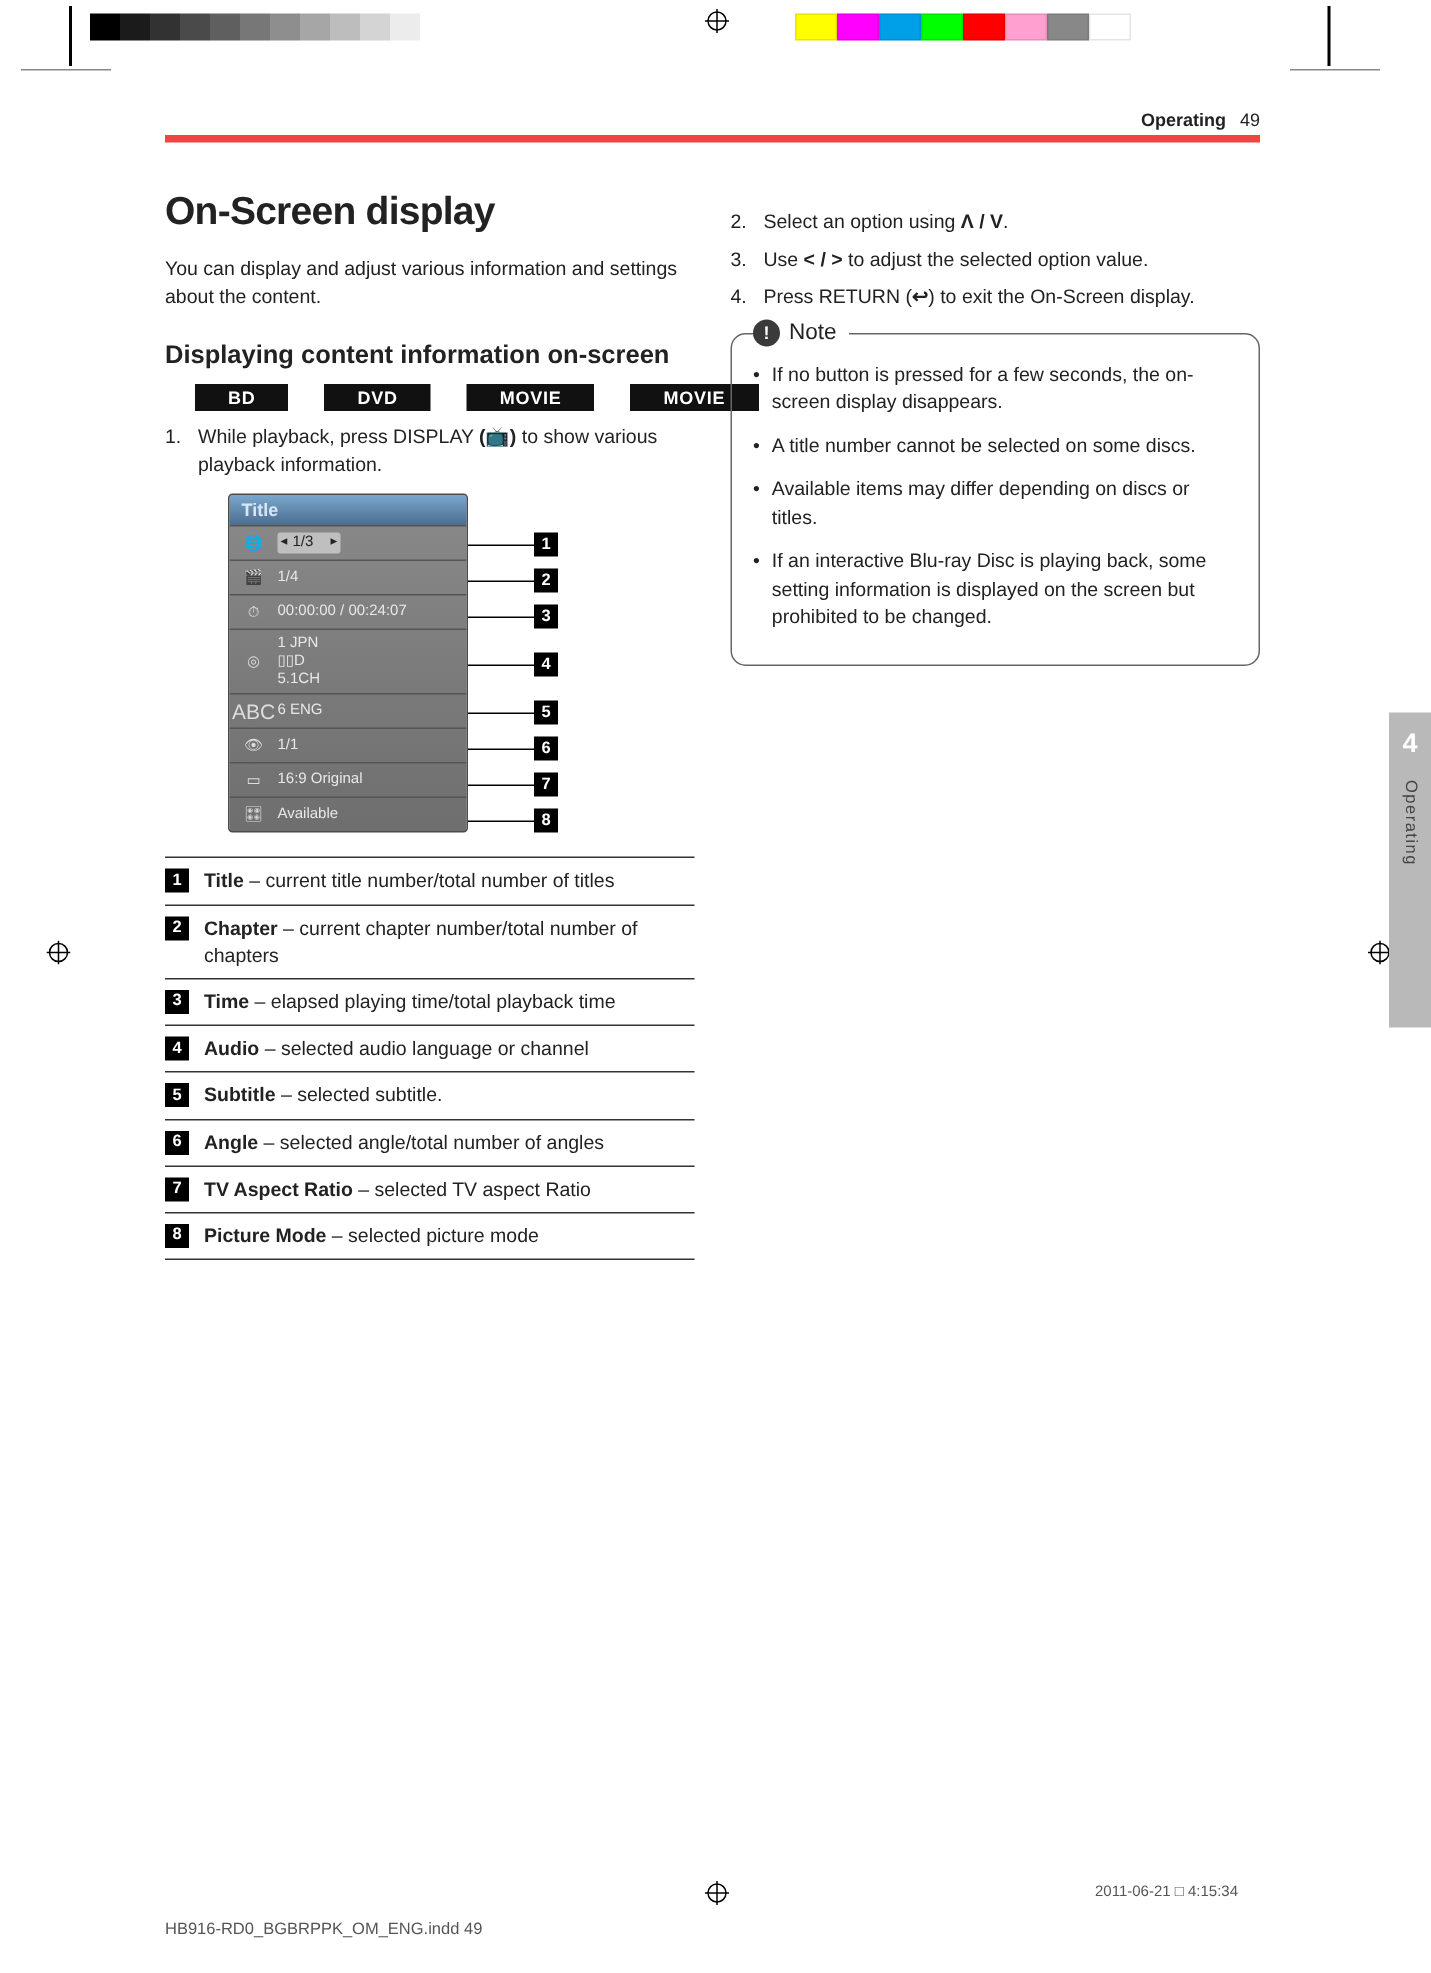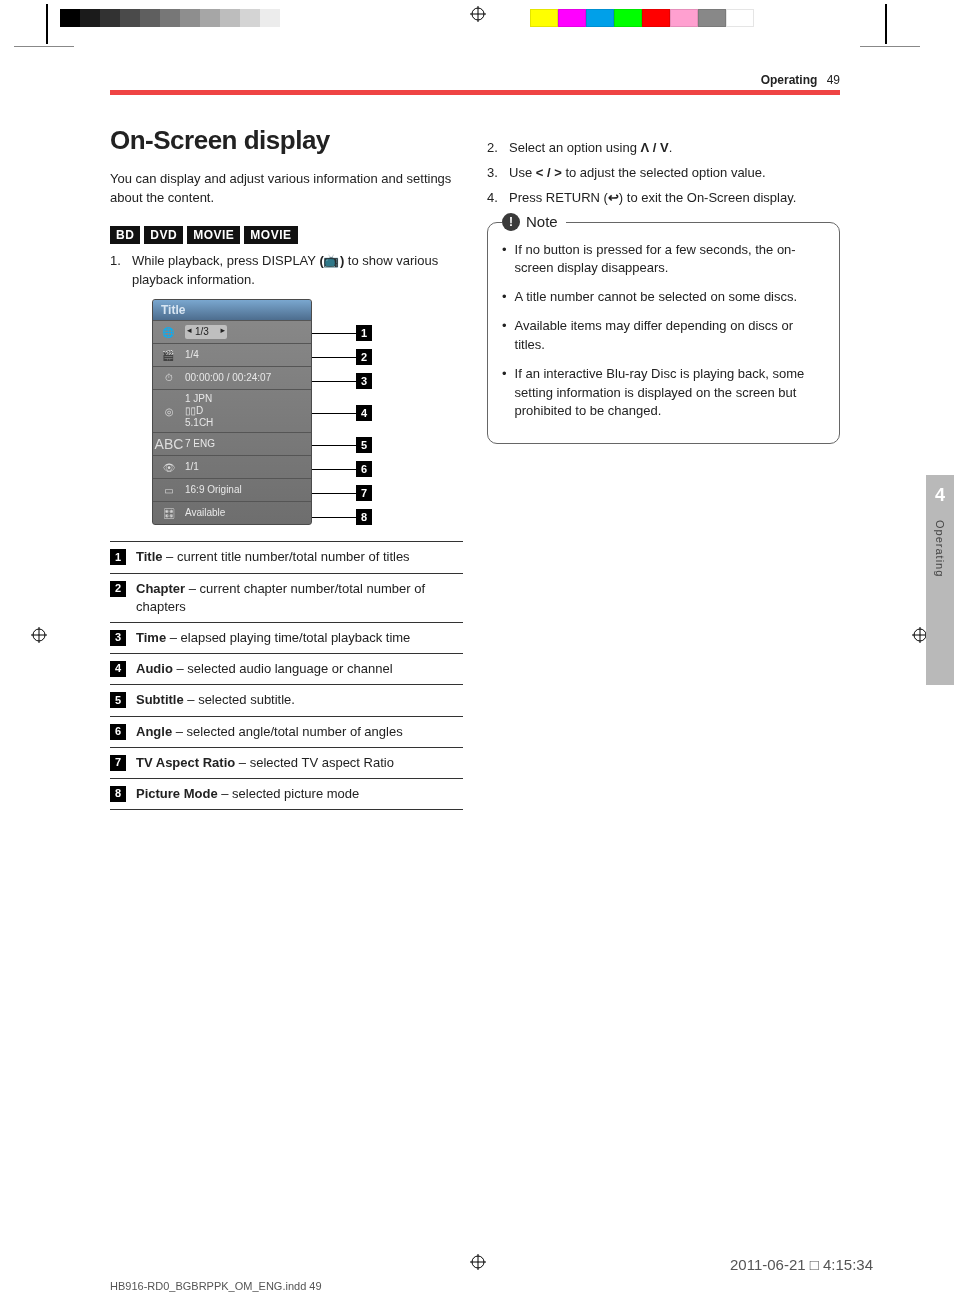--- a/index.html
+++ b/index.html
@@ -19,21 +19,21 @@
   .cb-left div { width:20px; height:18px; }
   .cb-right { position:absolute; top:0; left:530px; display:flex; height:18px; }
   .cb-right div { width:28px; height:18px; }
   .tick-left { position:absolute; left:46px; top:4px; width:2px; height:40px; background:#000; }
   .tick-right{ position:absolute; left:885px; top:4px; width:2px; height:40px; background:#000; }
   .reg-top { position:absolute; left:470px; top:6px; }
   .reg-side-l { position:absolute; left:31px; top:627px; }
   .reg-side-r { position:absolute; left:912px; top:627px; }
   .reg-bottom{ position:absolute; left:470px; top:1254px; }
   .reg-bottom-text-l { position:absolute; left:110px; top:1280px; font-size:11px; color:#555;}
-  .reg-bottom-text-r { position:absolute; left:730px; top:1256px; font-size:15px; color:#555;}
+  .reg-bottom-text-r { position:absolute; left:730px; top:1256px; font-size:10px; color:#555;}
   .crossline-h{ position:absolute; top:46px; left:15px; width:60px; height:1px; background:#888;}
 
   
   .page {
     position:absolute;
     left:110px; top:90px;
     width:730px;
   }
   .header-line { border-top:5px solid #ef4444; margin-bottom:6px; width:730px; position:relative;}
   .header-right { position:absolute; right:0; top:-22px; font-size:12px; }
@@ -41,21 +41,21 @@
   .header-right .pg{ }
 
   .cols { display:flex; gap:24px; }
   .col { width:353px; }
 
   h1.main-title { font-size:26px; font-weight:700; margin:24px 0 14px; letter-spacing:-0.5px;}
   p.intro { font-size:13px; line-height:1.45; margin-bottom:18px; }
 
   h2.sub-title { font-size:17px; font-weight:700; margin-bottom:8px; line-height:1.3;}
   .badges { display:flex; gap:4px; margin-bottom:8px;}
-  .badge { background:#111; color:#fff; font-weight:700; font-size:12px; padding:2px 6px; letter-spacing:0.5px;}
+  .badge { background:#111; color:#fff; font-weight:700; font-size:12px; padding:2px 22px; letter-spacing:0.5px;margin-left:20px;}
   .step-list { list-style:none; }
   .step-list li { display:flex; gap:6px; margin-bottom:6px; font-size:13px; line-height:1.45;}
   .step-list .num { width:16px; flex-shrink:0; }
 
   
   .osd-wrap { position:relative; width:260px; margin:10px 0 16px 42px;}
   .osd-panel {
     width:160px;
     background:linear-gradient(#8a8a8a,#6e6e6e);
     border:1px solid #4b4b4b;
@@ -213,20 +213,21 @@
       <span class="sec">Operating</span>
       <span class="pg">49</span>
     </div>
   </div>
 
   <div class="cols">
 
     <div class="col">
       <h1 class="main-title">On-Screen display</h1>
       <p class="intro">You can display and adjust various information and settings about the content.</p>
+      <h2 class="sub-title">Displaying content information on-screen</h2>
       <div class="badges" id="badges">
           <span class="badge">BD</span>
           <span class="badge">DVD</span>
           <span class="badge">MOVIE</span>
           <span class="badge">MOVIE</span>
         </div>
 
       <ol class="step-list" id="left-steps">
           <li>
             <span class="num">1.</span>
@@ -251,21 +252,21 @@
                 <span class="osd-val">00:00:00 / 00:24:07</span>
               </div>
               <div class="osd-row tall">
                 <span class="osd-ico" style="font-size: 10px; color: rgb(221, 221, 221);">◎</span>
                 <span class="osd-val">1 JPN
 ▯▯D
 5.1CH</span>
               </div>
               <div class="osd-row">
                 <span class="osd-ico" style="font-size: 14px; color: rgb(221, 221, 221);">ABC</span>
-                <span class="osd-val">7 ENG</span>
+                <span class="osd-val">6 ENG</span>
               </div>
               <div class="osd-row">
                 <span class="osd-ico" style="font-size: 10px; color: rgb(221, 221, 221);">👁</span>
                 <span class="osd-val">1/1</span>
               </div>
               <div class="osd-row">
                 <span class="osd-ico" style="font-size: 10px; color: rgb(221, 221, 221);">▭</span>
                 <span class="osd-val">16:9 Original</span>
               </div>
               <div class="osd-row">

